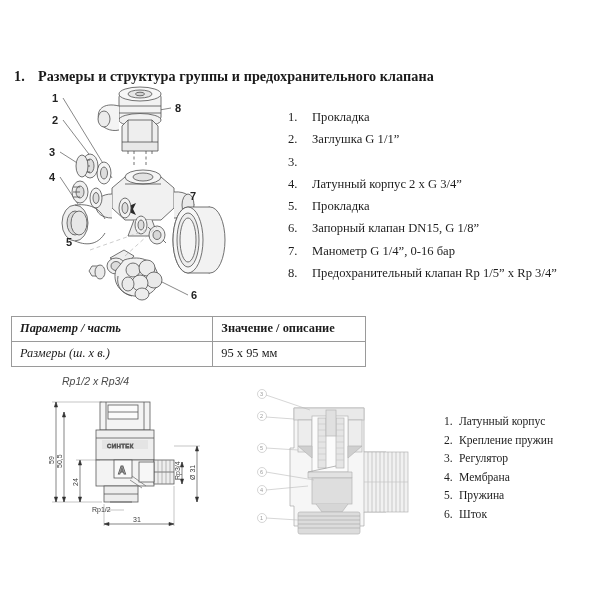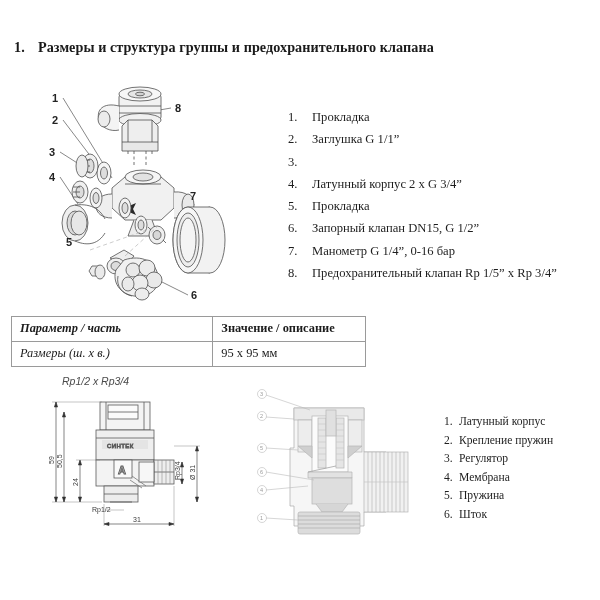--- a/index.html
+++ b/index.html
@@ -20,21 +20,21 @@
     position: absolute;
     inset: 0;
     width: 600px;
     height: 600px;
   }
 
   
   .doc-title {
     position: absolute;
     left: 14px;
-    top: 39px;
+    top: 68px;
     width: 560px;
     font-size: 14.2px;
     font-weight: bold;
     letter-spacing: 0.05px;
     color: #1a1a1a;
     white-space: nowrap;
   }
   .doc-title .num {
     display: inline-block;
     width: 24px;
@@ -281,21 +281,21 @@
     <div class="li">
       <span class="n">4.</span>
       <span>Латунный корпус 2 x G 3/4”</span>
     </div>
     <div class="li">
       <span class="n">5.</span>
       <span>Прокладка</span>
     </div>
     <div class="li">
       <span class="n">6.</span>
-      <span>Запорный клапан DN15, G 1/2”</span>
+      <span>Запорный клапан DN15, G 1/8”</span>
     </div>
     <div class="li">
       <span class="n">7.</span>
       <span>Манометр G 1/4”, 0-16 бар</span>
     </div>
     <div class="li">
       <span class="n">8.</span>
       <span>Предохранительный клапан Rp 1/5” x Rp 3/4”</span>
     </div>
   </div>

